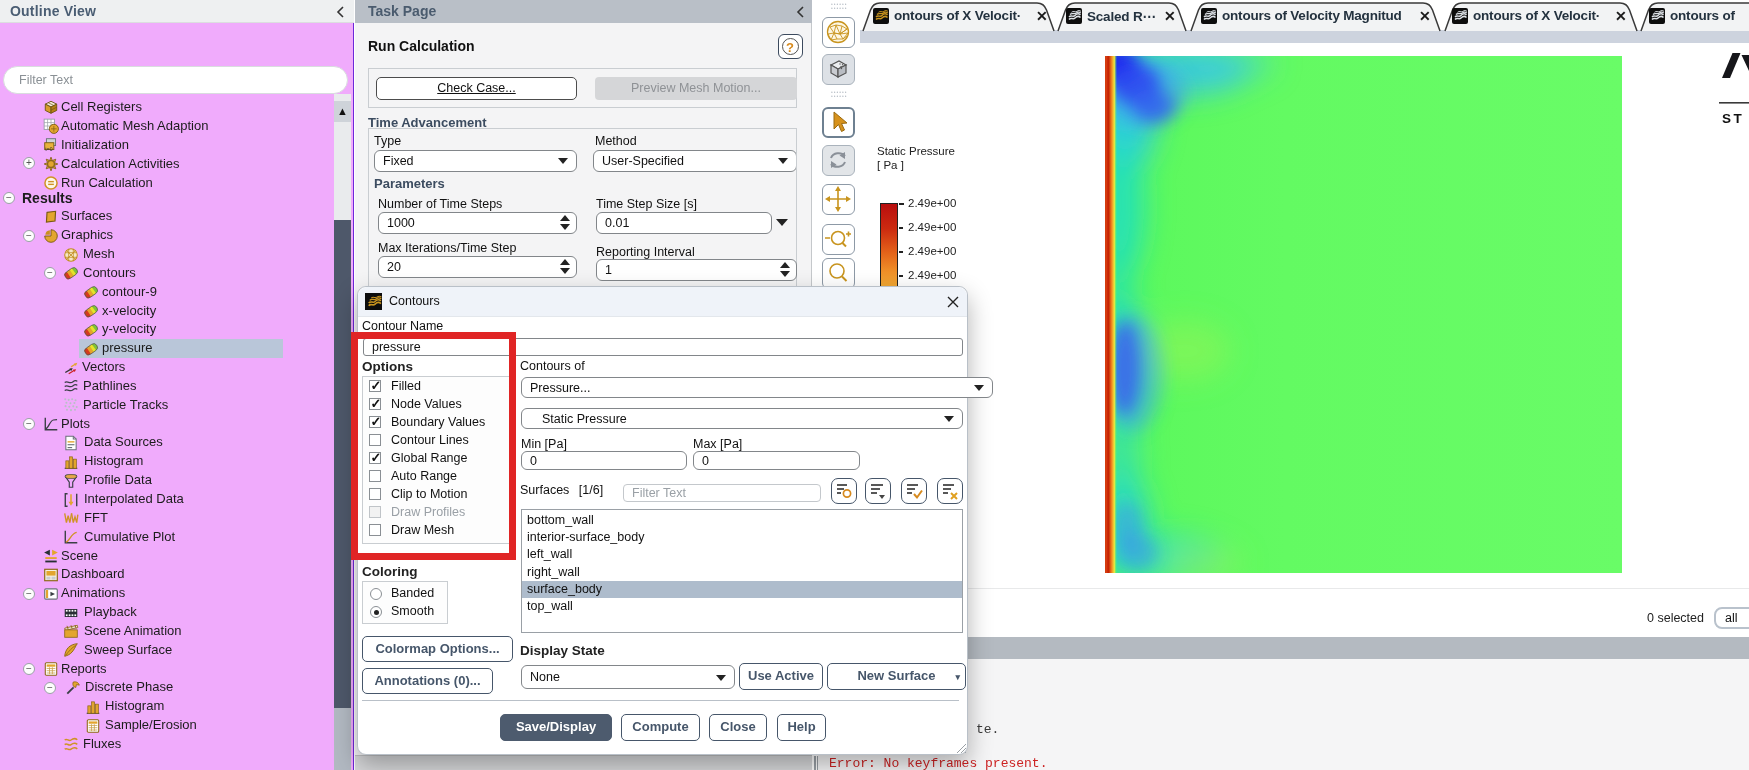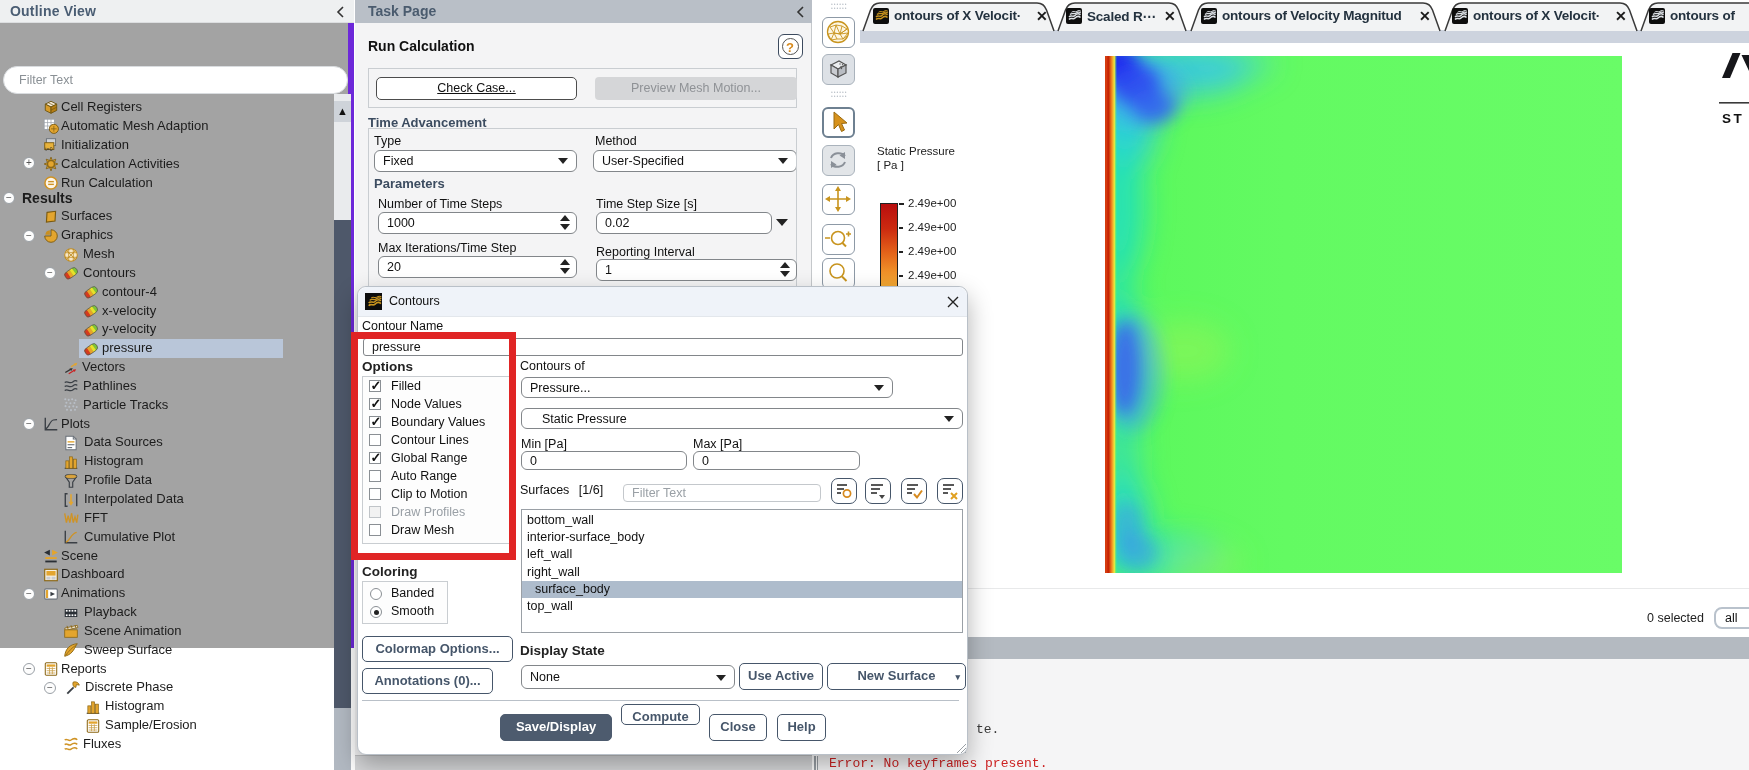--- a/index.html
+++ b/index.html
@@ -1,21 +1,21 @@
 <!DOCTYPE html>
 <html><head>
 <meta charset="utf-8">
 <style>
 * { margin:0; padding:0; box-sizing:border-box; }
 html,body { width:1749px; height:770px; overflow:hidden; }
 body { position:relative; font-family:"Liberation Sans",sans-serif; background:#fff; color:#111; }
 .abs { position:absolute; }
 
 
-#outline { left:0; top:0; width:354px; height:648px; background:#a3a3a3; border-right:6px solid #6d28d9; }
+#outline { left:0; top:0; width:354px; height:770px; background:#f0abfc; border-right:1px solid #6d28d9; }
 #outline-hdr { left:0; top:0; width:354px; height:23px; background:#eef0f1; border-bottom:1px solid #dcdee0; }
 #outline-hdr .t { position:absolute; left:10px; top:3px; font-size:14px; font-weight:bold; color:#4a5d73; letter-spacing:.2px; }
 #filter { left:3px; top:66px; width:345px; height:28px; background:#fff; border:1px solid #d9dcdf; border-radius:14px; }
 #filter span { position:absolute; left:15px; top:6px; font-size:12.5px; color:#8a9095; }
 #tree { left:0; top:97px; width:332px; height:673px; overflow:hidden; }
 .tr { position:relative; height:18.85px; line-height:18.85px; font-size:13px; color:#1c1c1c; white-space:nowrap; }
 .tr.h19 { height:19px; line-height:19px; }
 .tr .exp { position:absolute; top:3.4px; width:12px; height:12px; border:1px solid #9aa0a6; border-radius:50%; background:#fdfdfd; color:#555; font-size:10px; line-height:10px; text-align:center; }
 .tr .lb { position:absolute; top:0; }
 .tr .ic { position:absolute; top:1.5px; width:16px; height:16px; }
@@ -356,21 +356,21 @@
         <span class="exp" style="left:44px;">−</span>
         <svg class="ic" style="left:63px;">
           <use href="#i-contour"></use>
         </svg>
         <span class="lb" style="left:83px;">Contours</span>
       </div>
 <div class="tr">
         <svg class="ic" style="left:83px;">
           <use href="#i-contour"></use>
         </svg>
-        <span class="lb" style="left:102px;">contour-4</span>
+        <span class="lb" style="left:102px;">contour-9</span>
       </div>
 <div class="tr">
         <svg class="ic" style="left:83px;">
           <use href="#i-contour"></use>
         </svg>
         <span class="lb" style="left:102px;">x-velocity</span>
       </div>
 <div class="tr">
         <svg class="ic" style="left:83px;">
           <use href="#i-contour"></use>
@@ -553,21 +553,21 @@
   <div class="abs lbl" style="left:23px; top:197px;">Number of Time Steps</div>
   <div class="abs lbl" style="left:241px; top:197px;">Time Step Size [s]</div>
   <div class="abs inp" style="left:23px; top:212px; width:199px; height:22px;">
       <span class="v">1000</span>
       <span class="spin">
         <i class="u"></i>
         <i class="d"></i>
       </span>
     </div>
   <div class="abs inp" style="left:241px; top:212px; width:176px; height:22px;">
-      <span class="v">0.02</span>
+      <span class="v">0.01</span>
     </div>
   <div class="abs" style="left:421px; top:219px; width:0; height:0; border-left:6px solid transparent; border-right:6px solid transparent; border-top:7px solid #222;"></div>
   <div class="abs lbl" style="left:23px; top:241px;">Max Iterations/Time Step</div>
   <div class="abs lbl" style="left:241px; top:245px;">Reporting Interval</div>
   <div class="abs inp" style="left:23px; top:256px; width:199px; height:22px;">
       <span class="v">20</span>
       <span class="spin">
         <i class="u"></i>
         <i class="d"></i>
       </span>
@@ -835,21 +835,21 @@
   <div class="abs" style="left:12px; top:298px;">
     <span class="rad"></span><span class="lbl" style="position:absolute; left:21px; top:1px;">Banded</span>
   </div>
   <div class="abs" style="left:12px; top:316px;">
     <span class="rad on"></span><span class="lbl" style="position:absolute; left:21px; top:1px;">Smooth</span>
   </div>
   <div class="abs sbtn" style="left:4px; top:349px; width:151px; height:26px; line-height:23px;">Colormap Options...</div>
   <div class="abs sbtn" style="left:4px; top:381px; width:131px; height:26px; line-height:23px;">Annotations (0)...</div>
 
   <div class="abs lbl" style="left:162px; top:72px;">Contours of</div>
-  <div class="abs inp" style="left:163px; top:90px; width:372px; height:21px;">
+  <div class="abs inp" style="left:163px; top:90px; width:472px; height:21px;">
       <span class="v">Pressure...</span>
       <span class="dd-ar" style="top:7px;"></span>
     </div>
   <div class="abs inp" style="left:163px; top:121px; width:442px; height:21px;">
       <span class="v" style="left:20px;">Static Pressure</span>
       <span class="dd-ar" style="top:7px;"></span>
     </div>
   <div class="abs lbl" style="left:163px; top:150px;">Min [Pa]</div>
   <div class="abs lbl" style="left:335px; top:150px;">Max [Pa]</div>
   <div class="abs inp" style="left:163px; top:164px; width:166px; height:19px;">
@@ -881,33 +881,33 @@
         <path d="M12,15 L15,18.5 L20,11.5" fill="none" stroke="#d78a1e" stroke-width="2"></path>
       </svg></div>
   <div class="abs ibtn" style="left:579px;"><svg width="23" height="23" viewBox="0 0 23 23">
         <g stroke="#222" stroke-width="1.7">
           <path d="M5,6 L16,6 M5,10 L13,10 M5,14 L10,14"></path>
         </g>
         <path d="M13,14 L19,20 M19,14 L13,20" stroke="#e0a020" stroke-width="2"></path>
       </svg></div>
   <div class="abs" style="left:163px; top:222px; width:442px; height:124px; background:#fff; border:1px solid #9aa0a6; font-size:12.5px;">
     <div style="padding:2px 0 0 5px; line-height:17.2px;">bottom_wall<br>interior-surface_body<br>left_wall<br>right_wall</div>
-    <div style="background:#aebccc; padding-left:13px; line-height:17.2px;">surface_body</div>
+    <div style="background:#aebccc; padding-left:5px; line-height:17.2px;">surface_body</div>
     <div style="padding-left:5px; line-height:17.2px;">top_wall</div>
   </div>
   <div class="abs" style="left:162px; top:356px; font-size:13.5px; font-weight:bold; color:#222;">Display State</div>
   <div class="abs inp" style="left:163px; top:378px; width:214px; height:24px;">
       <span class="v" style="top:4px;">None</span>
       <span class="dd-ar" style="top:9px;"></span>
     </div>
   <div class="abs sbtn" style="left:381px; top:376px; width:84px; height:27px; line-height:24px;">Use Active</div>
   <div class="abs sbtn" style="left:469px; top:376px; width:139px; height:27px; line-height:24px;">New Surface<span style="position:absolute; right:5px; bottom:0px; font-size:9px;">▾</span></div>
   <div class="abs" style="left:4px; top:413px; width:597px; height:1px; background:#b9c0c8;"></div>
   <div class="abs sbtn" style="left:142px; top:427px; width:112px; height:27px; line-height:24px; background:#4d5b6e; color:#fff; border-color:#4d5b6e;">Save/Display</div>
-  <div class="abs sbtn" style="left:263px; top:417px; width:79px; height:21px; line-height:24px;">Compute</div>
+  <div class="abs sbtn" style="left:263px; top:427px; width:79px; height:27px; line-height:24px;">Compute</div>
   <div class="abs sbtn" style="left:351px; top:427px; width:58px; height:27px; line-height:24px;">Close</div>
   <div class="abs sbtn" style="left:419px; top:427px; width:49px; height:27px; line-height:24px;">Help</div>
   <svg class="abs" style="left:597px; top:455px;" width="12" height="12" viewBox="0 0 12 12">
       <g stroke="#9aa0a6" stroke-width="1">
         <path d="M11,2 L2,11 M11,6 L6,11 M11,10 L10,11"></path>
       </g>
     </svg>
 </div>
 
 <div class="abs" style="left:351px; top:332px; width:165px; height:228px; border:7px solid #e02525; z-index:50;"></div>

